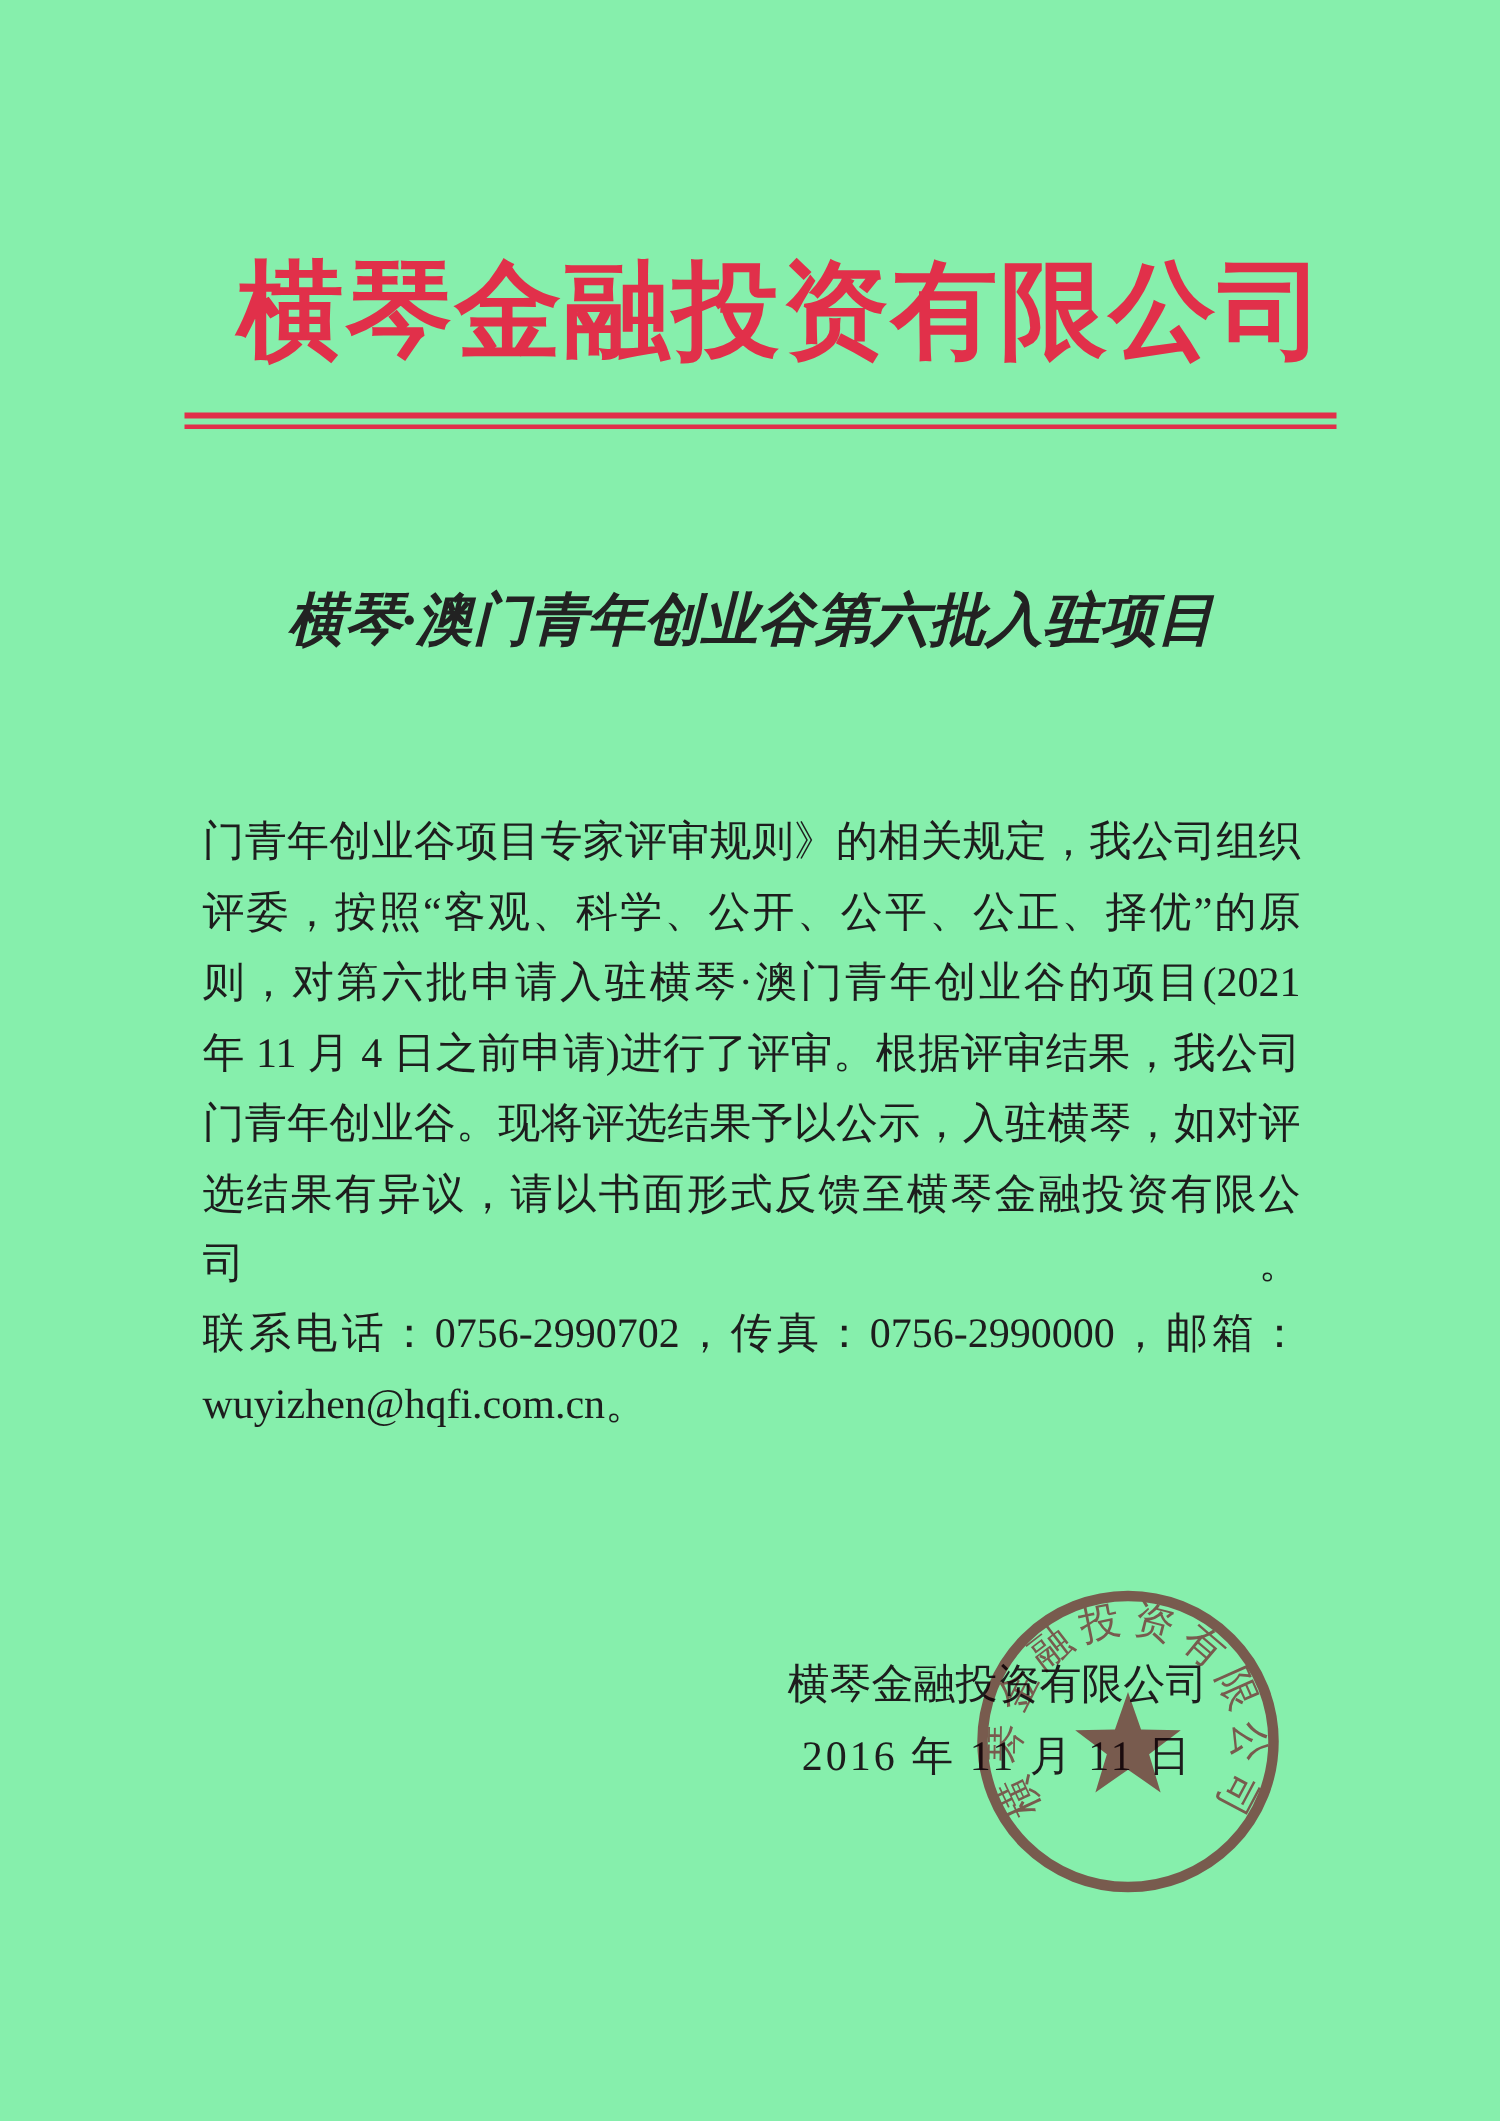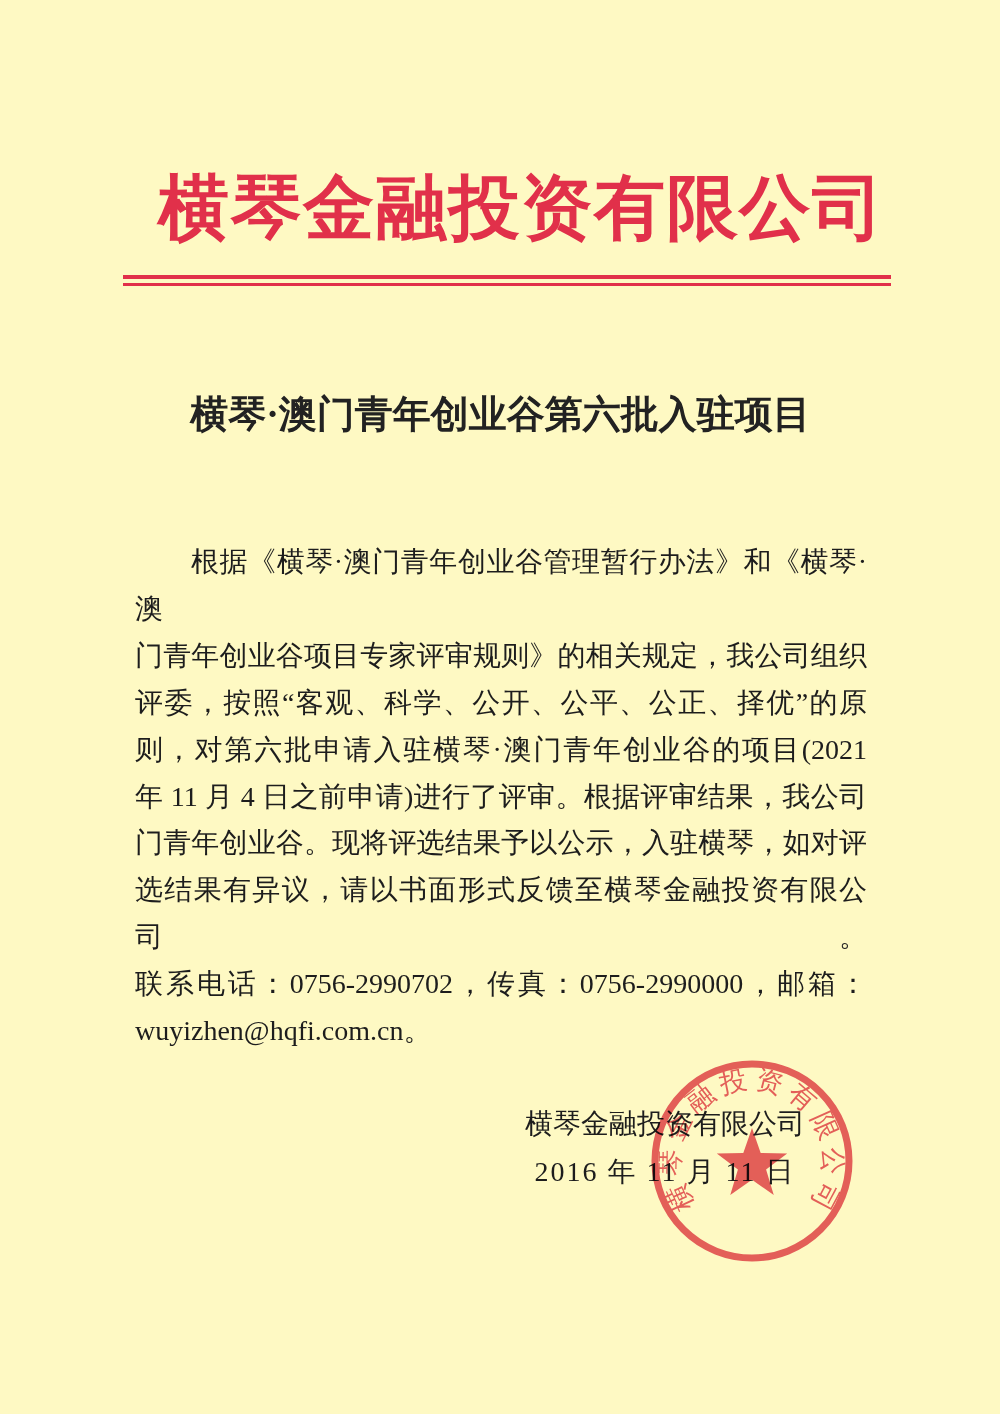--- a/index.html
+++ b/index.html
@@ -1,20 +1,20 @@
 <!DOCTYPE html>
 <html lang="zh" style="--brand: #e1304a; --seal: #e0495e;"><head>
 <meta charset="utf-8">
 <style>
   html,body{margin:0;padding:0;background:#888;}
   .page{
     position:relative;
     width:1000px;height:1414px;
     margin:0 auto;
-    background:#fef9c3;
+    background:#86efac;
     overflow:hidden;
     font-family:"Liberation Serif","DejaVu Serif",serif;
     color:#1d1d1d;
   }
   
   .letterhead{
     position:absolute;
     left:158px;top:166px;width:726px;
     font-size:71px;line-height:84px;
     font-weight:bold;
@@ -29,20 +29,21 @@
   .rule .gap{height:4px;}
   .rule .thin{height:3px;background:var(--brand,#e1304a);}
   
   .doc-title{
     position:absolute;
     left:133px;top:388px;width:735px;
     font-size:38px;line-height:52px;
     font-weight:bold;
     text-align:center;
     color:#222;
+    font-style:italic;
   }
   .doc-title .t2{letter-spacing:13px;text-indent:13px;}
   
   .body-text{
     position:absolute;
     left:135px;top:539px;width:732px;
     font-size:28px;line-height:46.9px;
     color:#1d1d1d;
   }
   .line{white-space:nowrap;}
@@ -89,21 +90,20 @@
     <div class="thick"></div>
     <div class="gap"></div>
     <div class="thin"></div>
   </div>
 
   <div class="doc-title">
     <div class="t1">横琴·澳门青年创业谷第六批入驻项目</div>
   </div>
 
   <div class="body-text">
-    <div class="line just indent">根据《横琴·澳门青年创业谷管理暂行办法》和《横琴·澳</div>
     <div class="line just">门青年创业谷项目专家评审规则》的相关规定，我公司组织</div>
     <div class="line just">评委，按照“客观、科学、公开、公平、公正、择优”的原</div>
     <div class="line just">则，对第六批申请入驻横琴·澳门青年创业谷的项目(2021</div>
     <div class="line just">年 11 月 4 日之前申请)进行了评审。根据评审结果，我公司</div>
     <div class="line just">门青年创业谷。现将评选结果予以公示，入驻横琴，如对评</div>
     <div class="line just">选结果有异议，请以书面形式反馈至横琴金融投资有限公司。</div>
     <div class="line just">联系电话：0756-2990702，传真：0756-2990000，邮箱：</div>
     <div class="line">wuyizhen@hqfi.com.cn。</div>
   </div>
 

